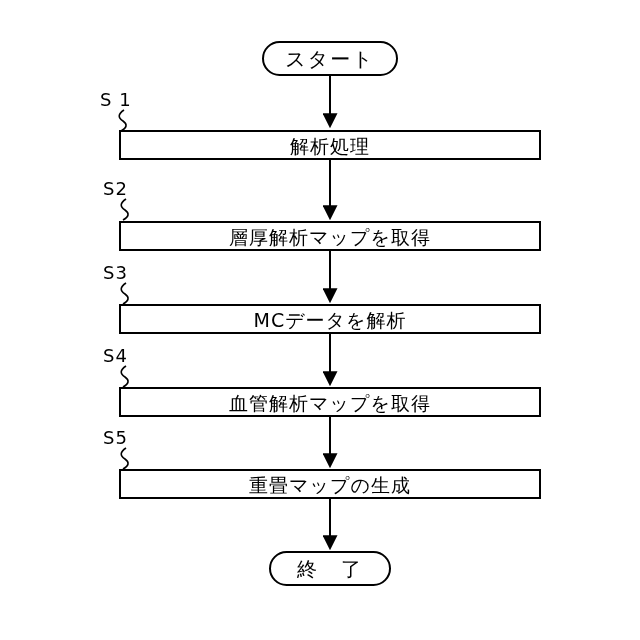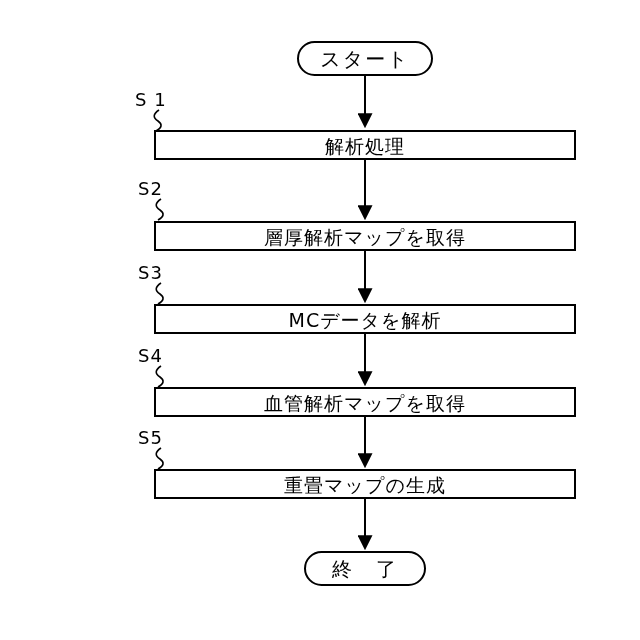--- a/index.html
+++ b/index.html
@@ -7,21 +7,20 @@
       padding: 0;
       background: #ffffff;
       font-family: "DejaVu Sans", "Liberation Sans", sans-serif;
     }
     .canvas {
       position: relative;
       width: 592px;
       height: 640px;
       background: #ffffff;
       overflow: hidden;
-      margin-left: 35px;
     }
     svg text {
       font-family: "DejaVu Sans", "Liberation Sans", sans-serif;
       fill: #000000;
     }
     .node-text {
       font-size: 19px;
       letter-spacing: 1px;
     }
     .terminal-text {

